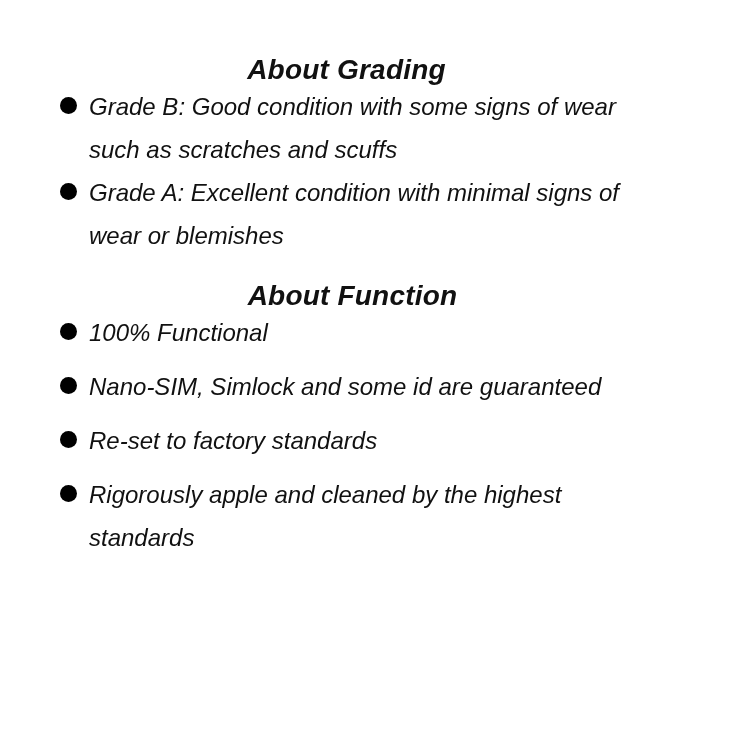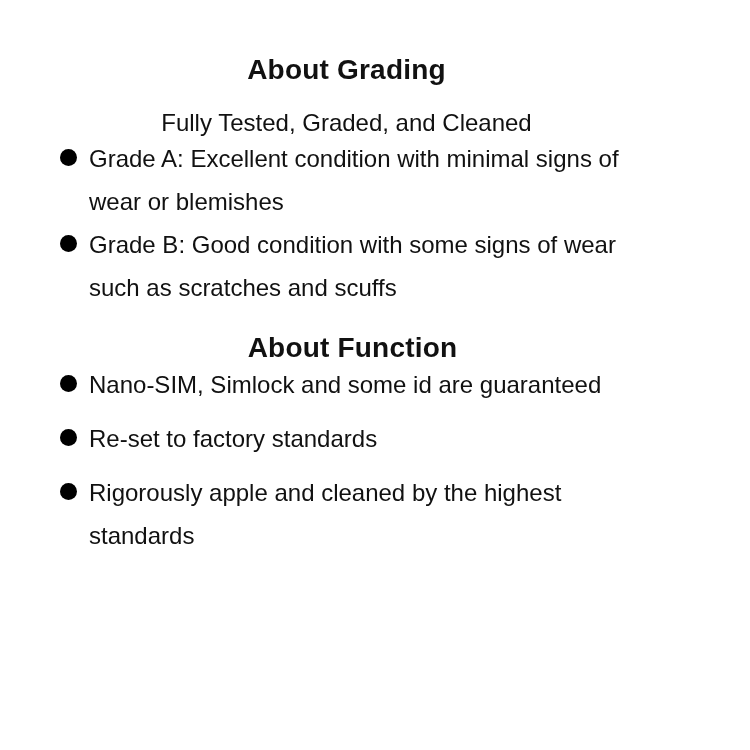--- a/index.html
+++ b/index.html
@@ -11,20 +11,21 @@
     height: 750px;
     background: #ffffff;
     color: #111111;
     font-family: "Liberation Sans", sans-serif;
     overflow: hidden;
   }
   .page {
     width: 693px;
     height: 750px;
     box-sizing: border-box;
+    font-style: italic;
   }
   .section-title {
     margin: 0;
     text-align: center;
     font-size: 28px;
     line-height: 30px;
     font-weight: bold;
     color: #111111;
     letter-spacing: 0.2px;
   }
@@ -78,38 +79,41 @@
     color: #111111;
   }
 </style>
 </head>
 <body>
 
 <div class="page">
 
   <div>
     <h1 class="section-title title-grading">About Grading</h1>
-    <p class="subtitle">Fully Tested, Graded, and Cleaned</p>
 
     <ul class="bullet-list list-grading">
       <li>
         <span class="bullet-dot"></span>
-        <span class="bullet-text">Grade A: Excellent condition with minimal signs of wear or blemishes</span>
+        <span class="bullet-text">Grade B: Good condition with some signs of wear such as scratches and scuffs</span>
       </li>
       <li>
         <span class="bullet-dot"></span>
-        <span class="bullet-text">Grade B: Good condition with some signs of wear such as scratches and scuffs</span>
+        <span class="bullet-text">Grade A: Excellent condition with minimal signs of wear or blemishes</span>
       </li>
     </ul>
   </div>
 
   <div>
     <h1 class="section-title title-function">About Function</h1>
 
     <ul class="bullet-list list-function">
+      <li>
+        <span class="bullet-dot"></span>
+        <span class="bullet-text">100% Functional</span>
+      </li>
       <li>
         <span class="bullet-dot"></span>
         <span class="bullet-text">Nano-SIM, Simlock and some id are guaranteed</span>
       </li>
       <li>
         <span class="bullet-dot"></span>
         <span class="bullet-text">Re-set to factory standards</span>
       </li>
       <li>
         <span class="bullet-dot"></span>

